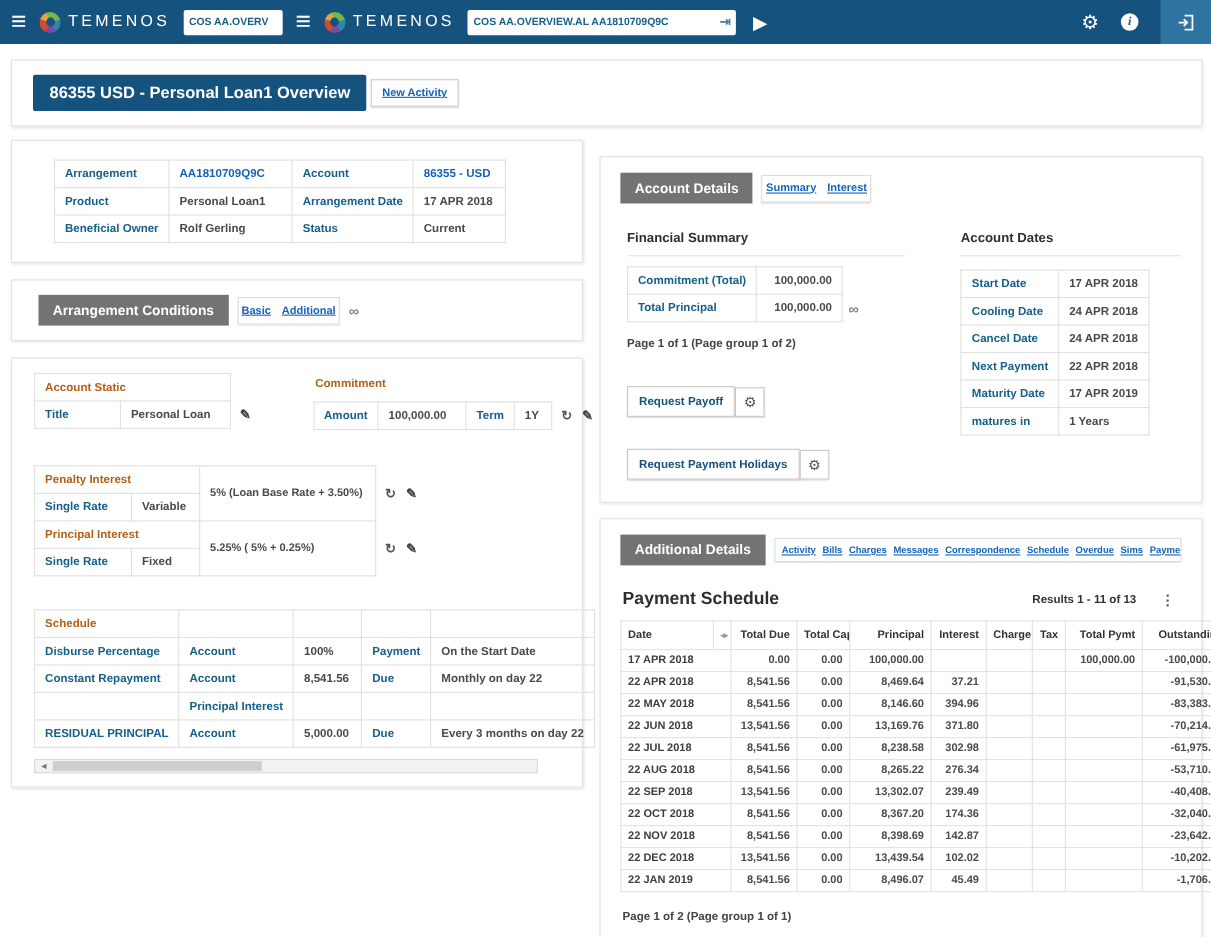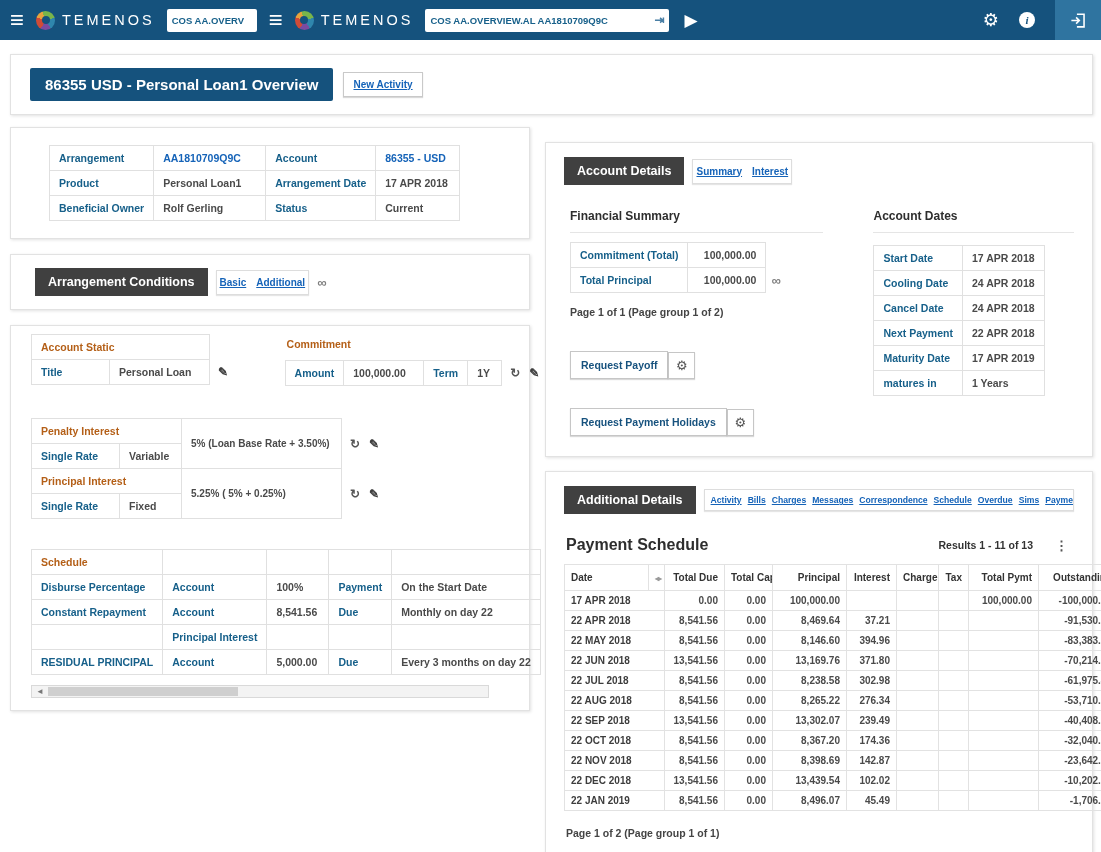--- a/index.html
+++ b/index.html
@@ -21,21 +21,21 @@
   .go{color:#4a7fa5;font-weight:bold;font-size:12px;cursor:pointer}
   .play{color:#fff;font-size:17px;cursor:pointer;margin-left:3px}
   .top-right{margin-left:auto;display:flex;align-items:center;gap:20px;height:100%}
   .gear-top{color:#fff;font-size:18px;cursor:pointer}
   .info-top{width:16px;height:16px;border-radius:50%;background:#fff;color:#15527d;font-weight:bold;font-size:11px;
     display:flex;align-items:center;justify-content:center;cursor:pointer;font-family:"Liberation Serif",serif;font-style:italic}
   .logout{width:46px;height:40px;background:#2f74a0;display:flex;align-items:center;justify-content:center;cursor:pointer}
 
   
   .card{background:#fff;border:1px solid #e2e2e2;box-shadow:1px 1px 3px rgba(0,0,0,.12)}
-  .title-card{margin:14px 8px 0 10px;padding:13px 19px;display:flex;align-items:center;gap:10px}
+  .title-card{margin:14px 8px 0 10px;padding:13px 19px;display:flex;align-items:center;gap:4px}
   .page-title{background:#15527d;color:#fff;font-weight:bold;font-size:15px;padding:8px 15px;border-radius:2px}
   .new-activity{border:1px solid #c9c9c9;box-shadow:0 1px 1px rgba(0,0,0,.15);padding:6px 9px;font-size:10px;font-weight:bold;
     color:#1563b8;text-decoration:underline;background:#fff;white-space:nowrap}
   .columns{display:flex;align-items:flex-start;gap:15px;margin:12px 8px 0 10px}
   .col-left{width:520px;display:flex;flex-direction:column;gap:15px}
   .col-right{flex:1;min-width:0;display:flex;flex-direction:column;gap:14px;margin-top:15px}
 
   
   table{border-collapse:collapse}
   .mini td{border:1px solid #e0e0e0;padding:6px 9px;font-weight:bold;white-space:nowrap;font-size:10.5px}
@@ -45,27 +45,27 @@
   .orange{color:#b45f17;font-weight:bold}
   .icon{cursor:pointer;color:#3e3e3e;font-size:12px;margin:0 3px;display:inline-block}
   .icon.refresh{color:#555}
   .eye{color:#7f7f7f;font-weight:bold;font-size:13px;cursor:pointer}
 
   
   .info-card{padding:17px 38px}
   .kv4 tr:first-child .val{color:#1563b8}
   .band-card{padding:13px 24px}
   .band{display:flex;align-items:center;gap:8px}
-  .band-badge{background:#404040;color:#fff;font-weight:bold;font-size:12.5px;padding:7px 13px;white-space:nowrap}
+  .band-badge{background:#737373;color:#fff;font-weight:bold;font-size:12.5px;padding:7px 13px;white-space:nowrap}
   .link-box{display:flex;align-items:center;gap:10px;border:1px solid #ddd;box-shadow:0 1px 1px rgba(0,0,0,.1);padding:6px 3px;white-space:nowrap}
   .blue-link{color:#1563b8;font-weight:bold;font-size:10px;text-decoration:underline;white-space:nowrap}
   .small-links{gap:6px;padding:5px 6px;overflow:hidden}
   .small-links .blue-link{font-size:8.6px}
 
-  .cond-card{padding:8px 20px 10px}
+  .cond-card{padding:13px 20px 10px}
   .cond-top{display:flex;align-items:flex-start;gap:48px;margin-bottom:32px}
   .commit-block .heading{margin:4px 0 10px 2px}
   .interest-table{margin-bottom:30px}
   .interest-table td.rate{font-size:10px}
   .hscroll{margin:10px 0 2px;height:13px;background:#f3f3f3;border:1px solid #d9d9d9;display:flex;align-items:center;width:458px}
   .hscroll .arr{font-size:8px;color:#777;padding:0 4px;cursor:pointer}
   .hscroll .thumb{height:9px;background:#cfcfcf;width:190px}
 
   
   .right-card{padding:14px 18px 20px}

